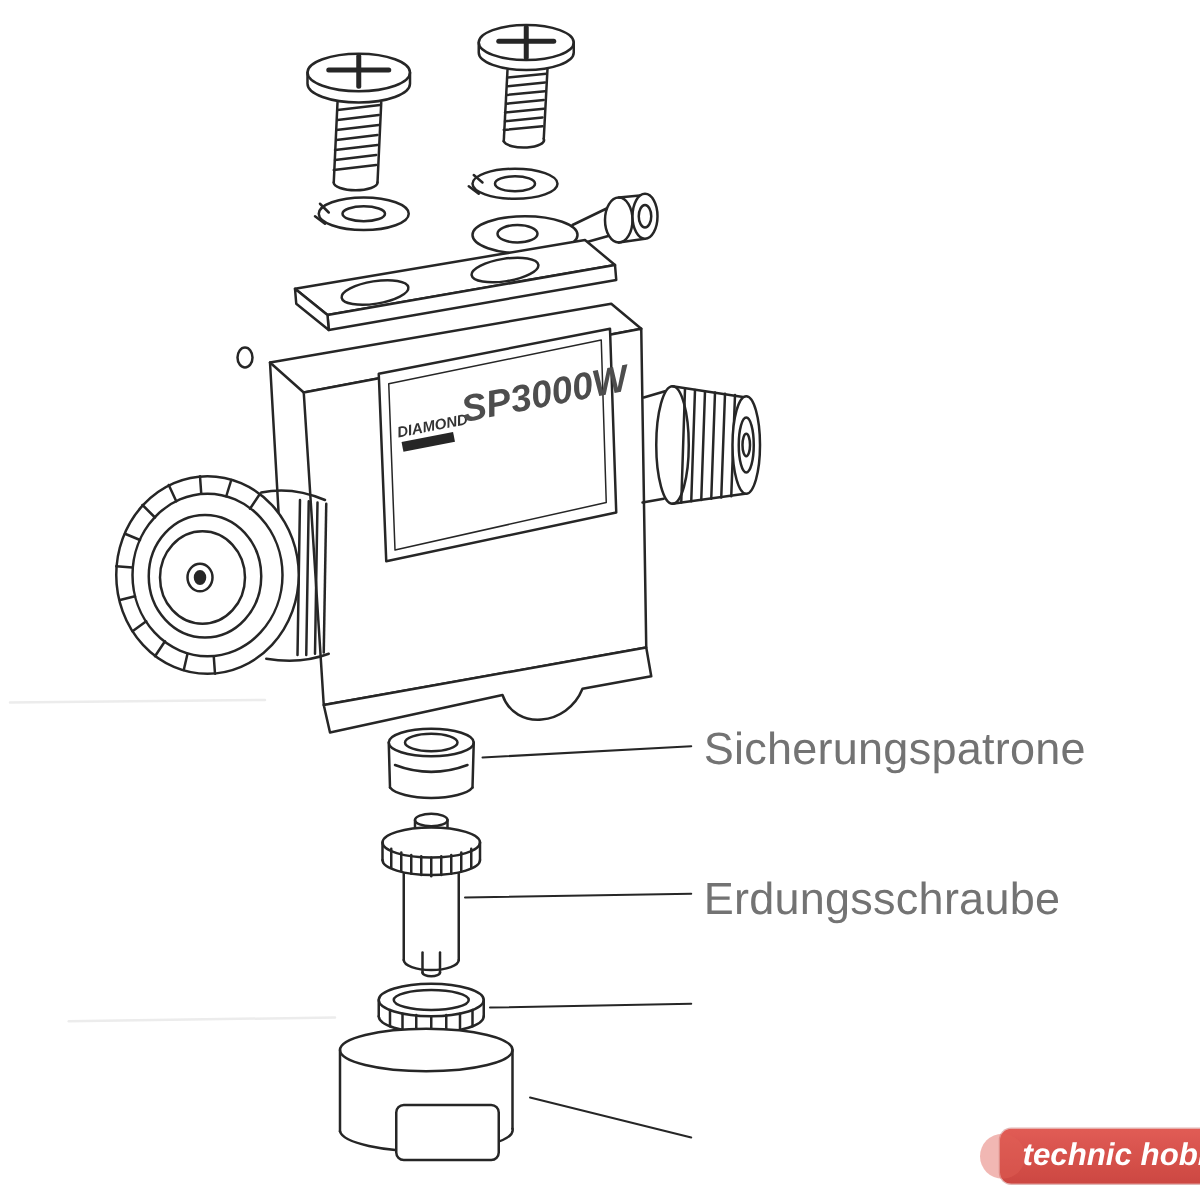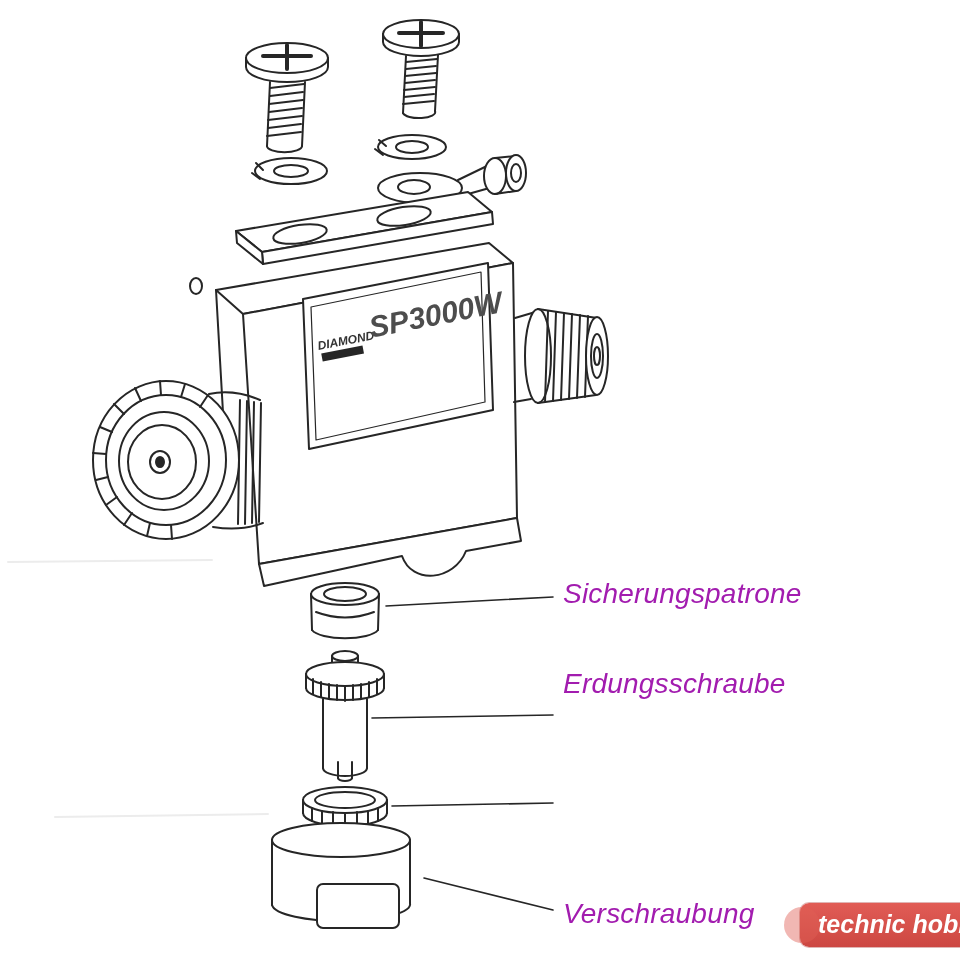--- a/index.html
+++ b/index.html
@@ -1,25 +1,24 @@
 <!DOCTYPE html>
 <html><head>
 <meta charset="utf-8">
 <style>
   html,body{margin:0;padding:0;background:#ffffff;}
   body{width:960px;height:960px;overflow:hidden;font-family:"Liberation Sans",sans-serif;}
   .stage{position:relative;width:960px;height:960px;background:#ffffff;}
   svg{position:absolute;left:0;top:0;}
   .part-label{
     position:absolute;
-    font-size:28px;
-    color:#a21caf;
+    font-size:36px;
+    color:#737373;
     white-space:nowrap;
     letter-spacing:.2px;
-    font-style:italic;
   }
   .watermark{
     position:absolute;
     left:800px;top:903px;
     background:linear-gradient(#df5049,#c93a34);
     color:#ffffff;
     font-weight:bold;
     font-style:italic;
     font-size:25px;
     padding:7px 14px 8px 18px;
@@ -244,23 +243,22 @@
       <line x1="372" y1="718" x2="553" y2="715"></line>
       <line x1="392" y1="806" x2="553" y2="803"></line>
       <line x1="424" y1="878" x2="553" y2="910"></line>
     </g>
 
   </g>
 </svg>
 
 <div class="part-label" style="left:563px;top:578px">Sicherungspatrone</div>
 
-<div class="part-label" style="left:563px;top:668px">Erdungsschraube</div>
-
-
-<div class="part-label" style="left:563px;top:898px">Verschraubung</div>
+<div class="part-label" style="left:563px;top:698px">Erdungsschraube</div>
+
+
 
 <div class="watermark">
   <span class="blob"></span>
   <span>technic hobby</span>
 </div>
 
 </div>
 
 </body></html>

